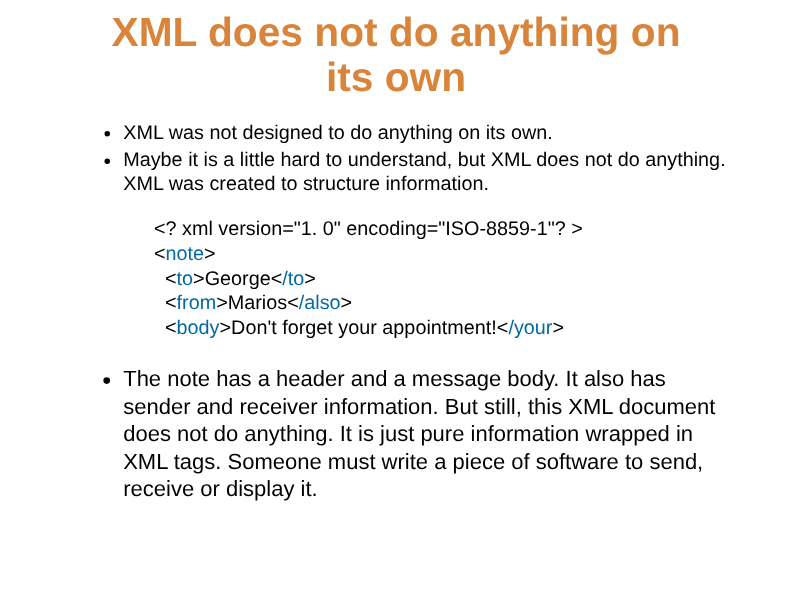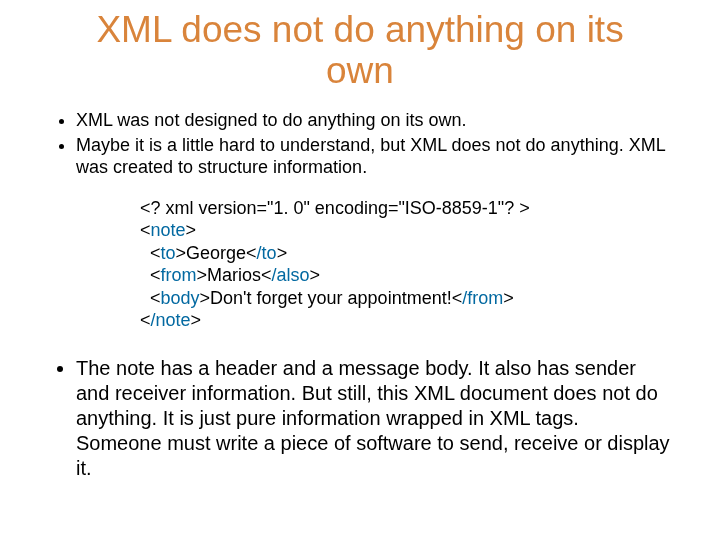--- a/index.html
+++ b/index.html
@@ -16,21 +16,21 @@
     width: 720px;
     height: 540px;
     padding: 10px 50px 20px 50px;
   }
   .title {
     text-align: center;
     font-size: 37px;
     line-height: 1.1;
     color: #d9843b;
     margin: 0 0 18px 0;
-    font-weight: 400;
+    font-weight: 700;
     padding: 0 30px;
   }
   ul.top {
     margin: 0 0 18px 0;
     padding-left: 26px;
     font-size: 18px;
     line-height: 1.25;
   }
   ul.top li {
     margin-bottom: 2px;
@@ -43,40 +43,39 @@
   .code-line {
     white-space: pre;
   }
   .tag { color: #0369a1; } 
   ul.bottom {
     margin: 0;
     padding-left: 26px;
     font-size: 20px;
     line-height: 1.25;
   }
-  li { list-style-type: disc; }
+  li { list-style-type: disc; margin-left: 36px; }
 </style>
 </head>
 <body>
 
 <div class="slide">
 
   <h1 class="title">XML does not do anything on its own</h1>
 
   <ul class="top">
     <li>XML was not designed to do anything on its own.</li>
     <li>Maybe it is a little hard to understand, but XML does not do anything. XML was created to structure information.</li>
   </ul>
 
   <div class="code-block">
     <div class="code-line">&lt;? xml version="1. 0" encoding="ISO-8859-1"? &gt;</div>
     <div class="code-line">&lt;<span class="tag">note</span>&gt;</div>
     <div class="code-line">  &lt;<span class="tag">to</span>&gt;<span>George</span>&lt;<span class="tag">/to</span>&gt;</div>
     <div class="code-line">  &lt;<span class="tag">from</span>&gt;<span>Marios</span>&lt;<span class="tag">/also</span>&gt;</div>
-    <div class="code-line">  &lt;<span class="tag">body</span>&gt;<span>Don't forget your appointment!</span>&lt;<span class="tag">/from</span>&gt;</div>
-    <div class="code-line">&lt;<span class="tag">/note</span>&gt;</div>
+    <div class="code-line">  &lt;<span class="tag">body</span>&gt;<span>Don't forget your appointment!</span>&lt;<span class="tag">/your</span>&gt;</div>
   </div>
 
   <ul class="bottom">
     <li>The note has a header and a message body. It also has sender and receiver information. But still, this XML document does not do anything. It is just pure information wrapped in XML tags. Someone must write a piece of software to send, receive or display it.</li>
   </ul>
 
 </div>
 
 </body></html>

